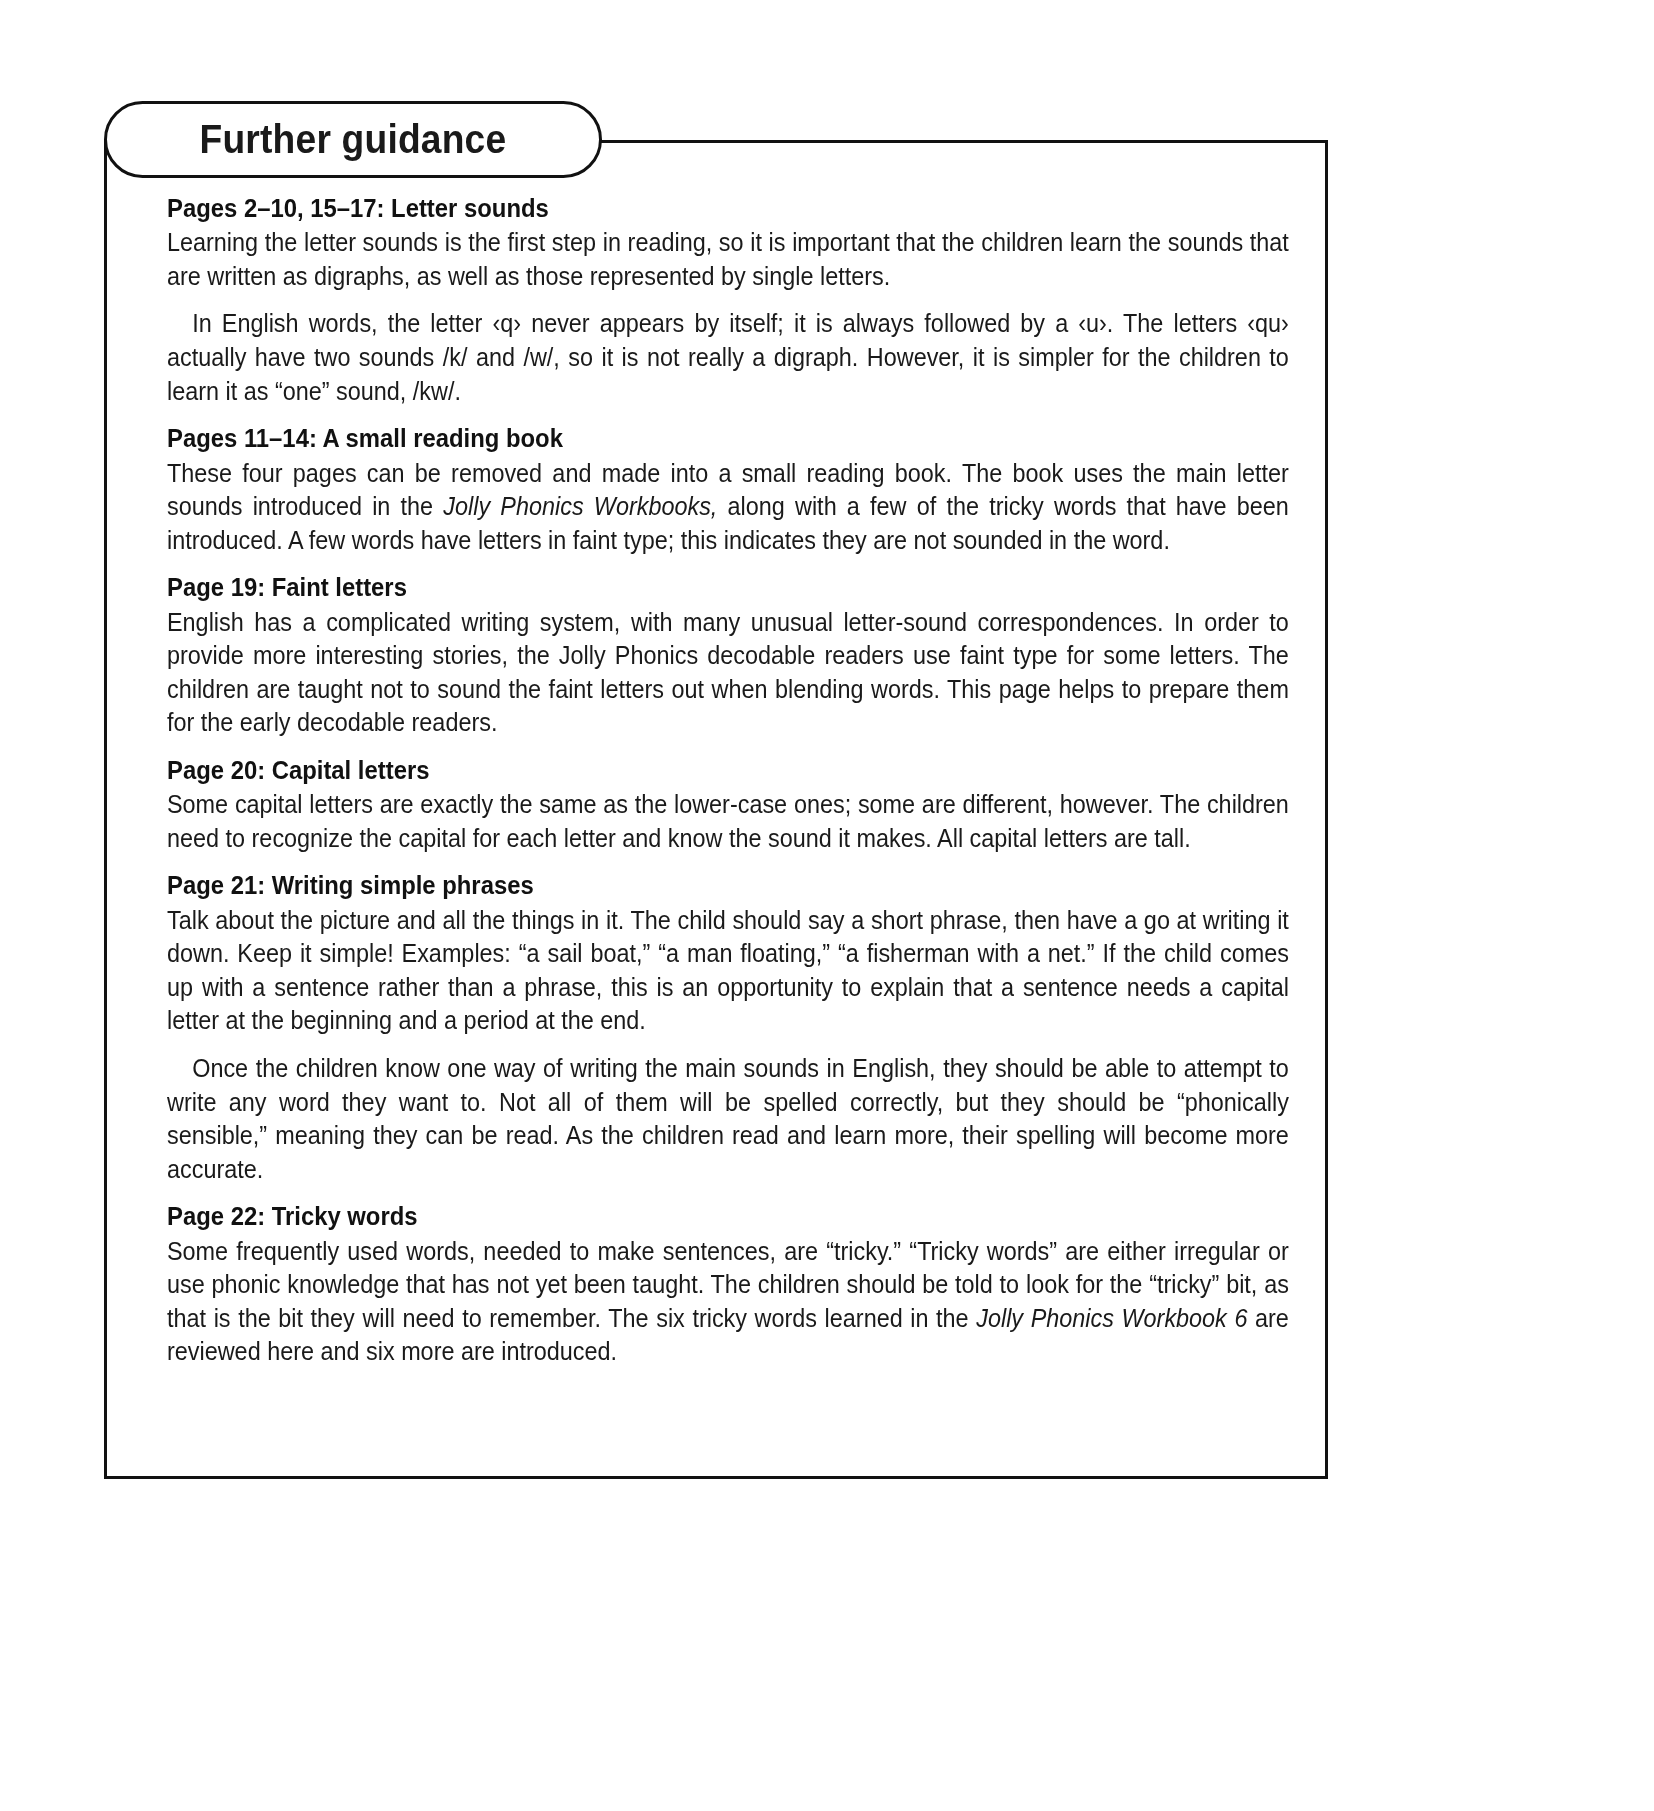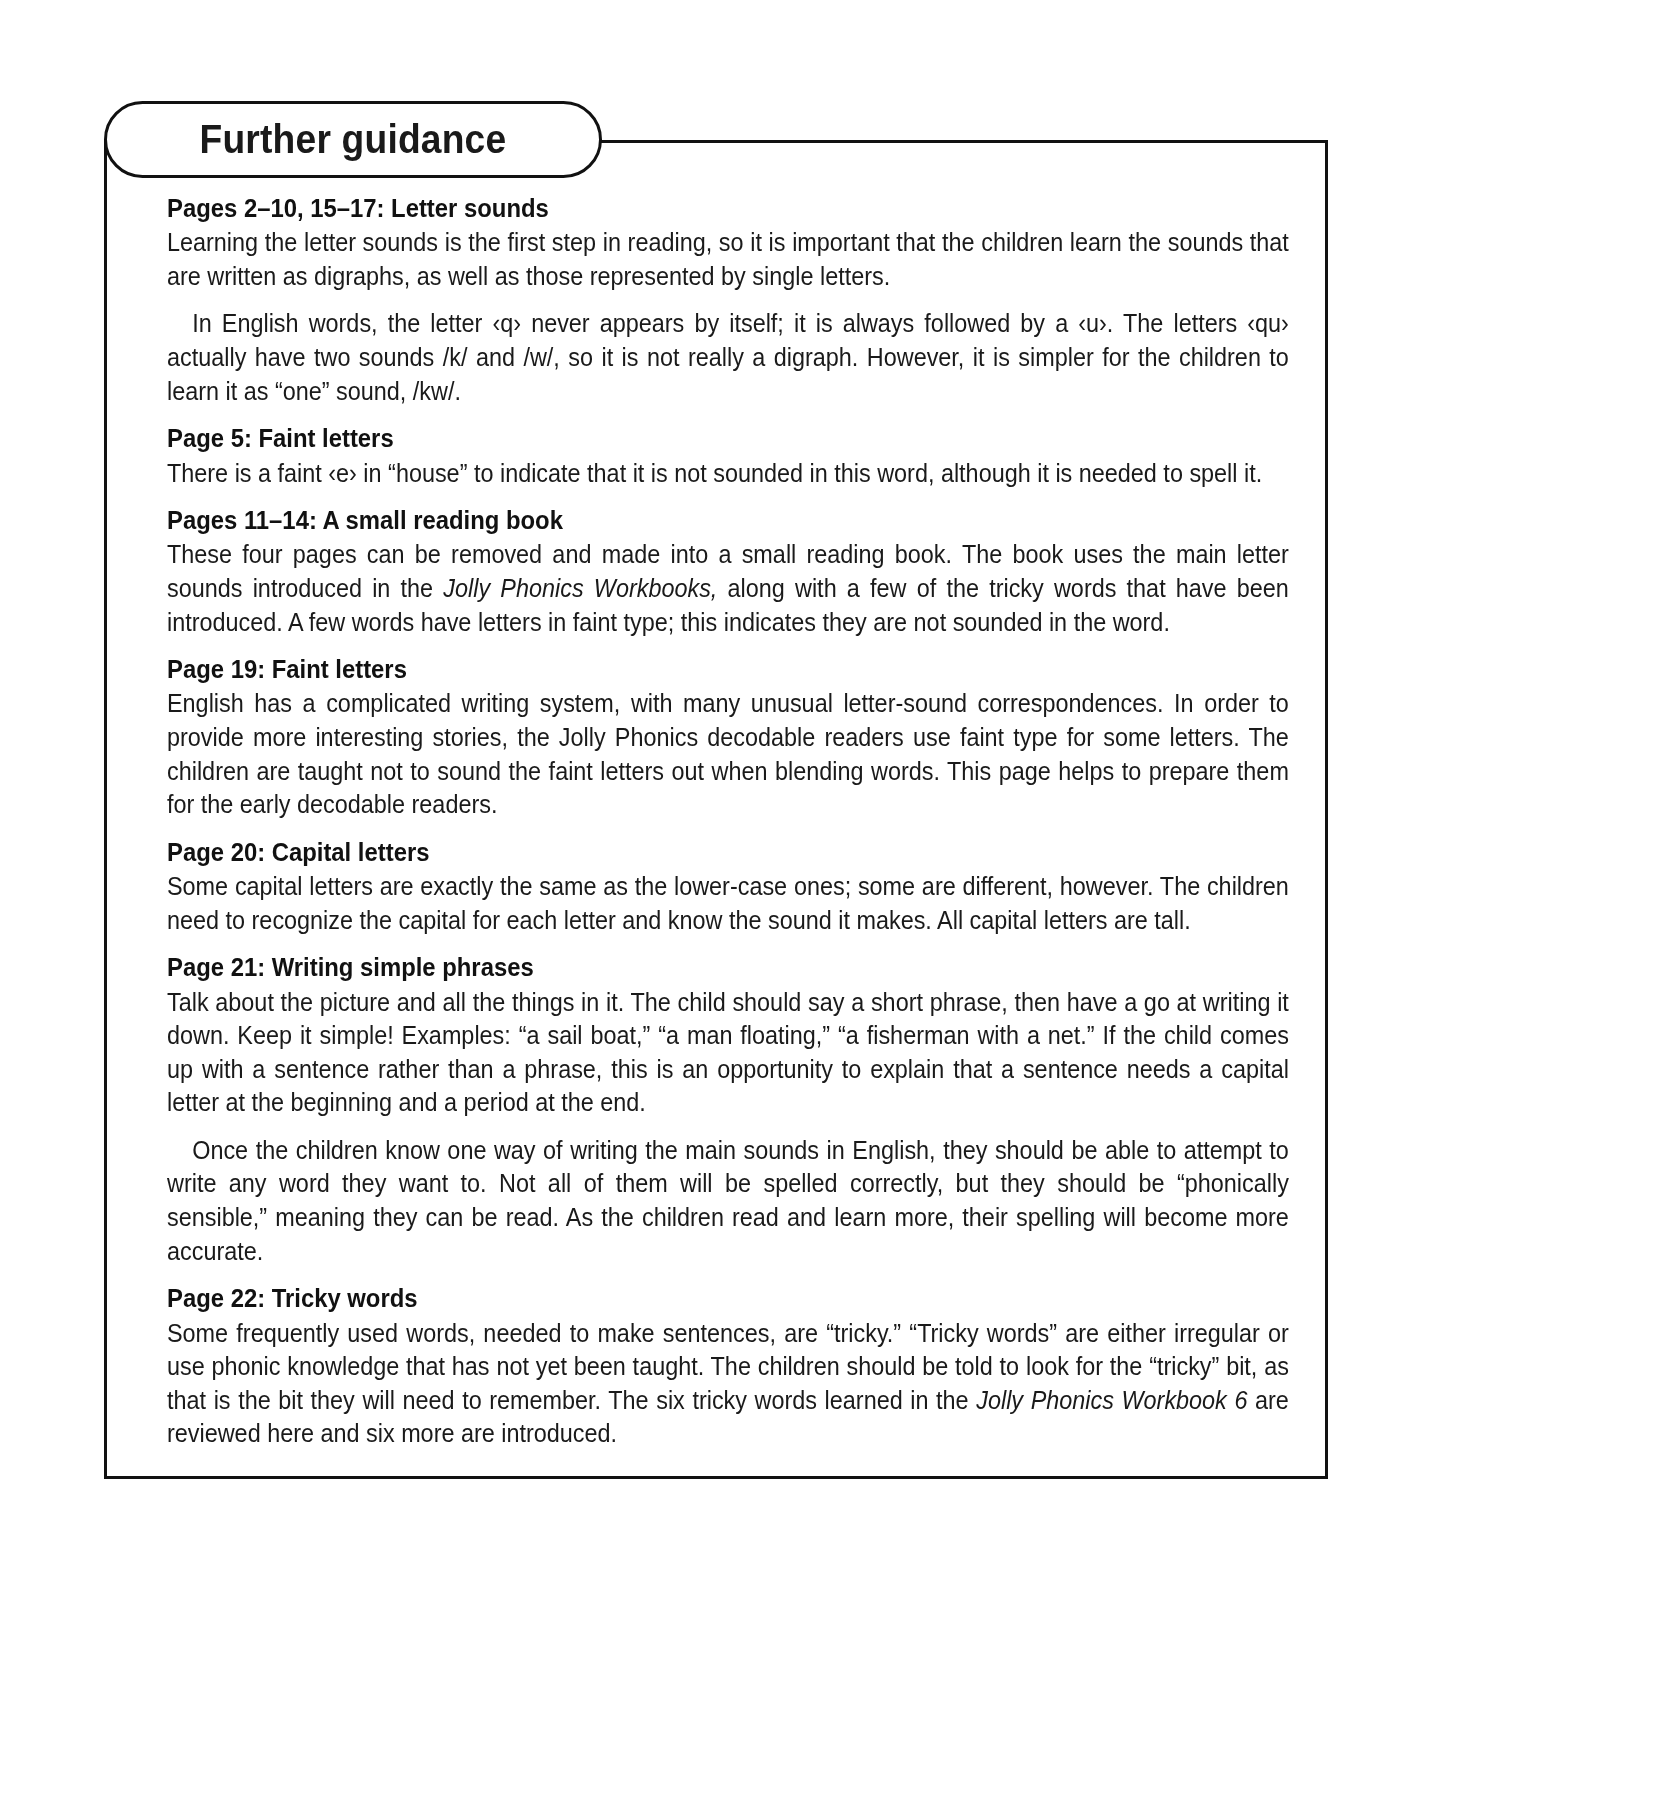--- a/index.html
+++ b/index.html
@@ -116,24 +116,20 @@
     <span class="title-text">Further guidance</span>
   </div>
 
   <div class="content">
       <div class="block">
         <div class="sec-heading">Pages 2–10, 15–17: Letter sounds</div>
         <p class="sec-body"><span>Learning the letter sounds is the first step in reading, so it is important that the children learn the sounds that are written as digraphs, as well as those represented by single letters.</span></p>
         <p class="sec-body indent"><span>In English words, the letter ‹q› never appears by itself; it is always followed by a ‹u›. The letters ‹qu› actually have two sounds /k/ and /w/, so it is not really a digraph. However, it is simpler for the children to learn it as “one” sound, /kw/.</span></p>
       </div>
       <div class="block">
-        <div class="sec-heading">Page 5: Faint letters</div>
-        <p class="sec-body"><span>There is a faint ‹e› in “house” to indicate that it is not sounded in this word, although it is needed to spell it.</span></p>
-      </div>
-      <div class="block">
         <div class="sec-heading">Pages 11–14: A small reading book</div>
         <p class="sec-body"><span>These four pages can be removed and made into a small reading book. The book uses the main letter sounds introduced in the </span><i>Jolly Phonics Workbooks,</i><span> along with a few of the tricky words that have been introduced. A few words have letters in faint type; this indicates they are not sounded in the word.</span></p>
       </div>
       <div class="block">
         <div class="sec-heading">Page 19: Faint letters</div>
         <p class="sec-body"><span>English has a complicated writing system, with many unusual letter-sound correspondences. In order to provide more interesting stories, the Jolly Phonics decodable readers use faint type for some letters. The children are taught not to sound the faint letters out when blending words. This page helps to prepare them for the early decodable readers.</span></p>
       </div>
       <div class="block">
         <div class="sec-heading">Page 20: Capital letters</div>
         <p class="sec-body"><span>Some capital letters are exactly the same as the lower-case ones; some are different, however. The children need to recognize the capital for each letter and know the sound it makes. All capital letters are tall.</span></p>

